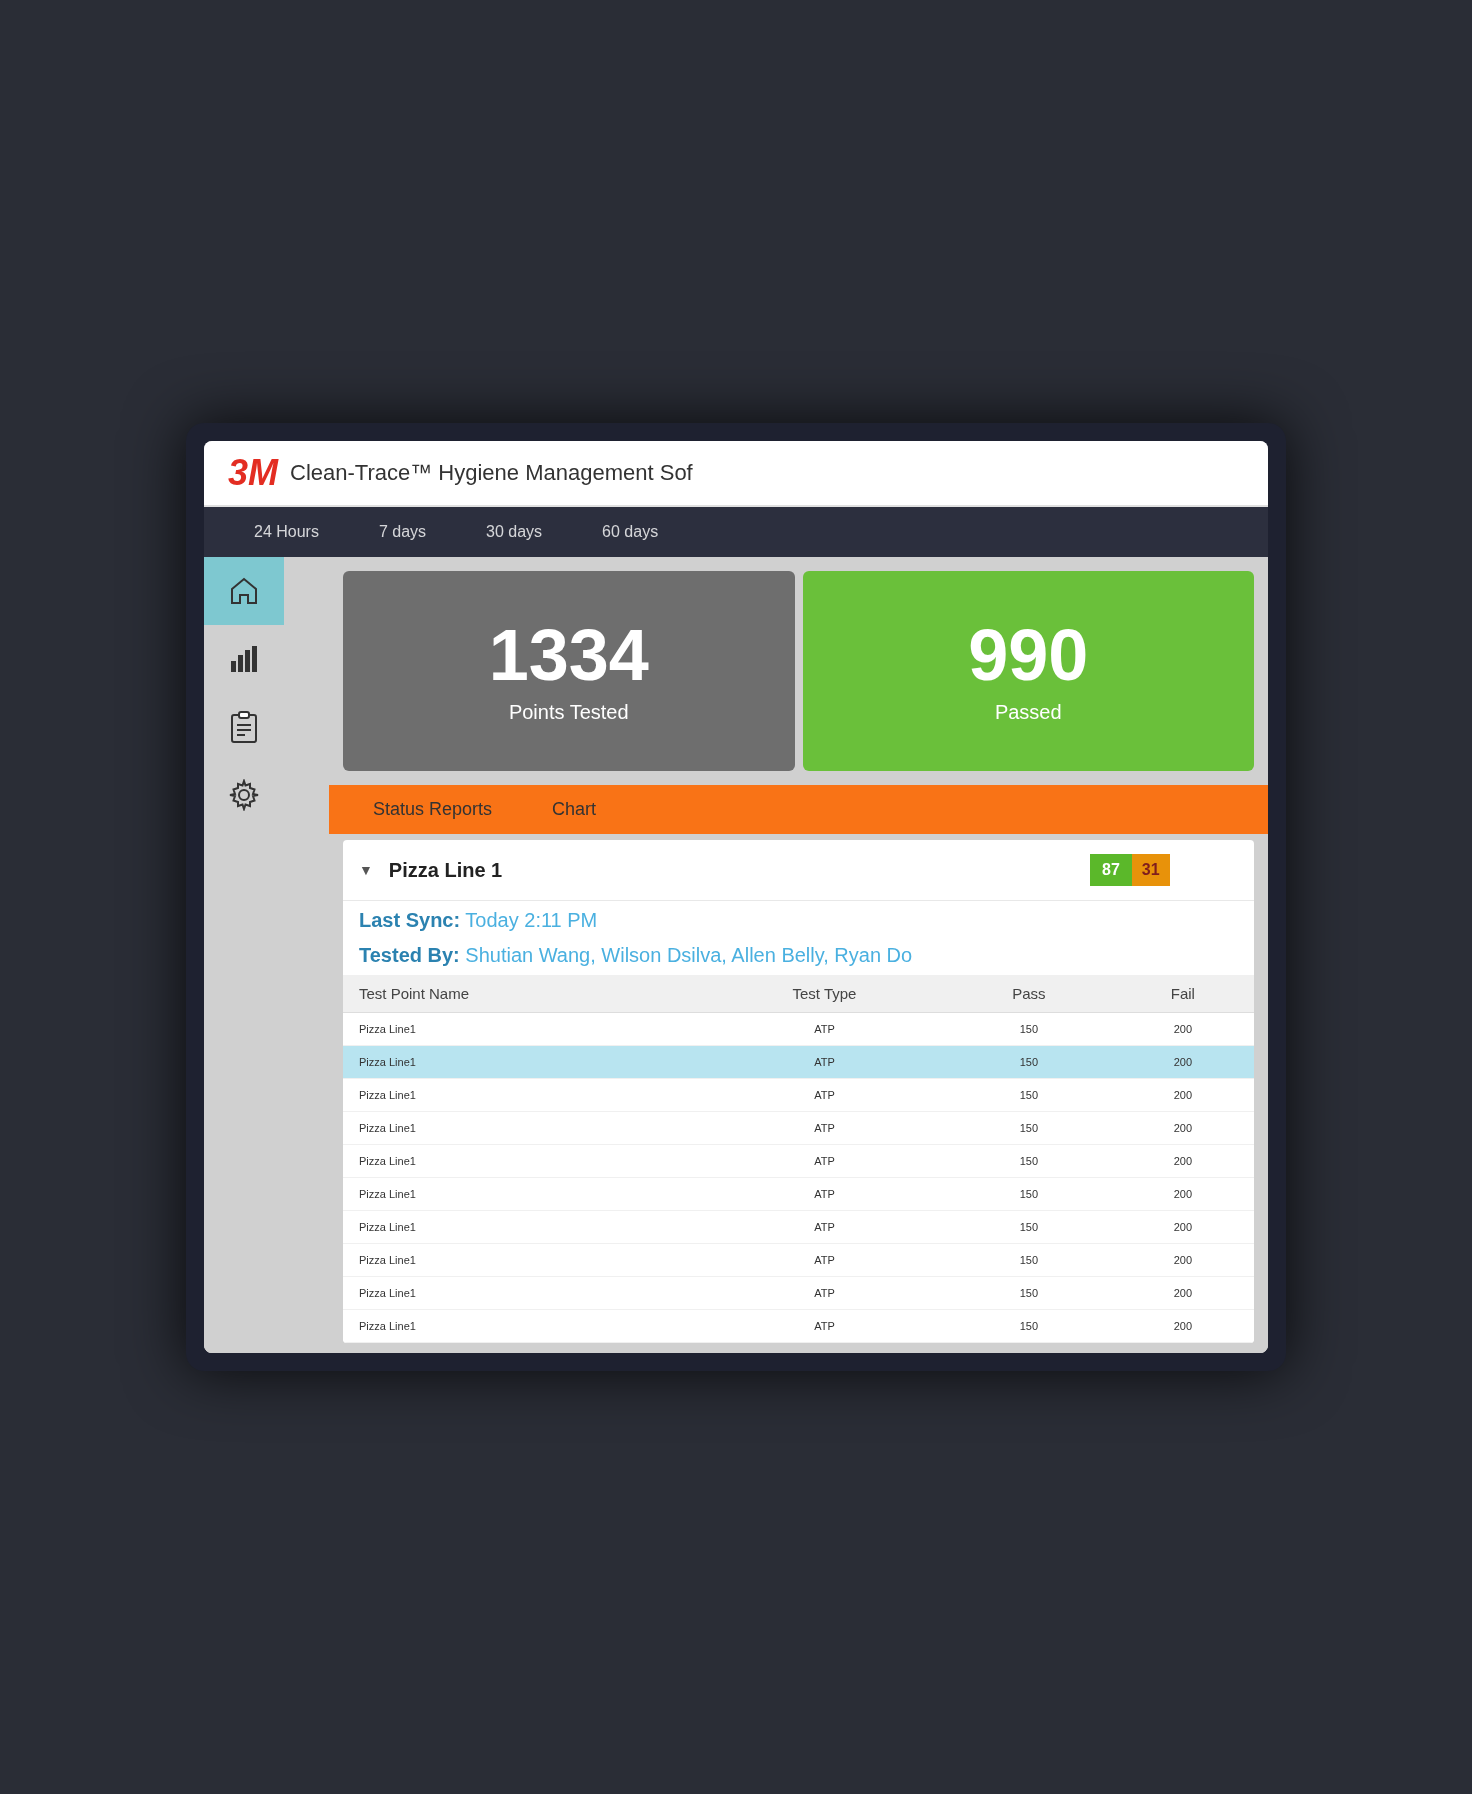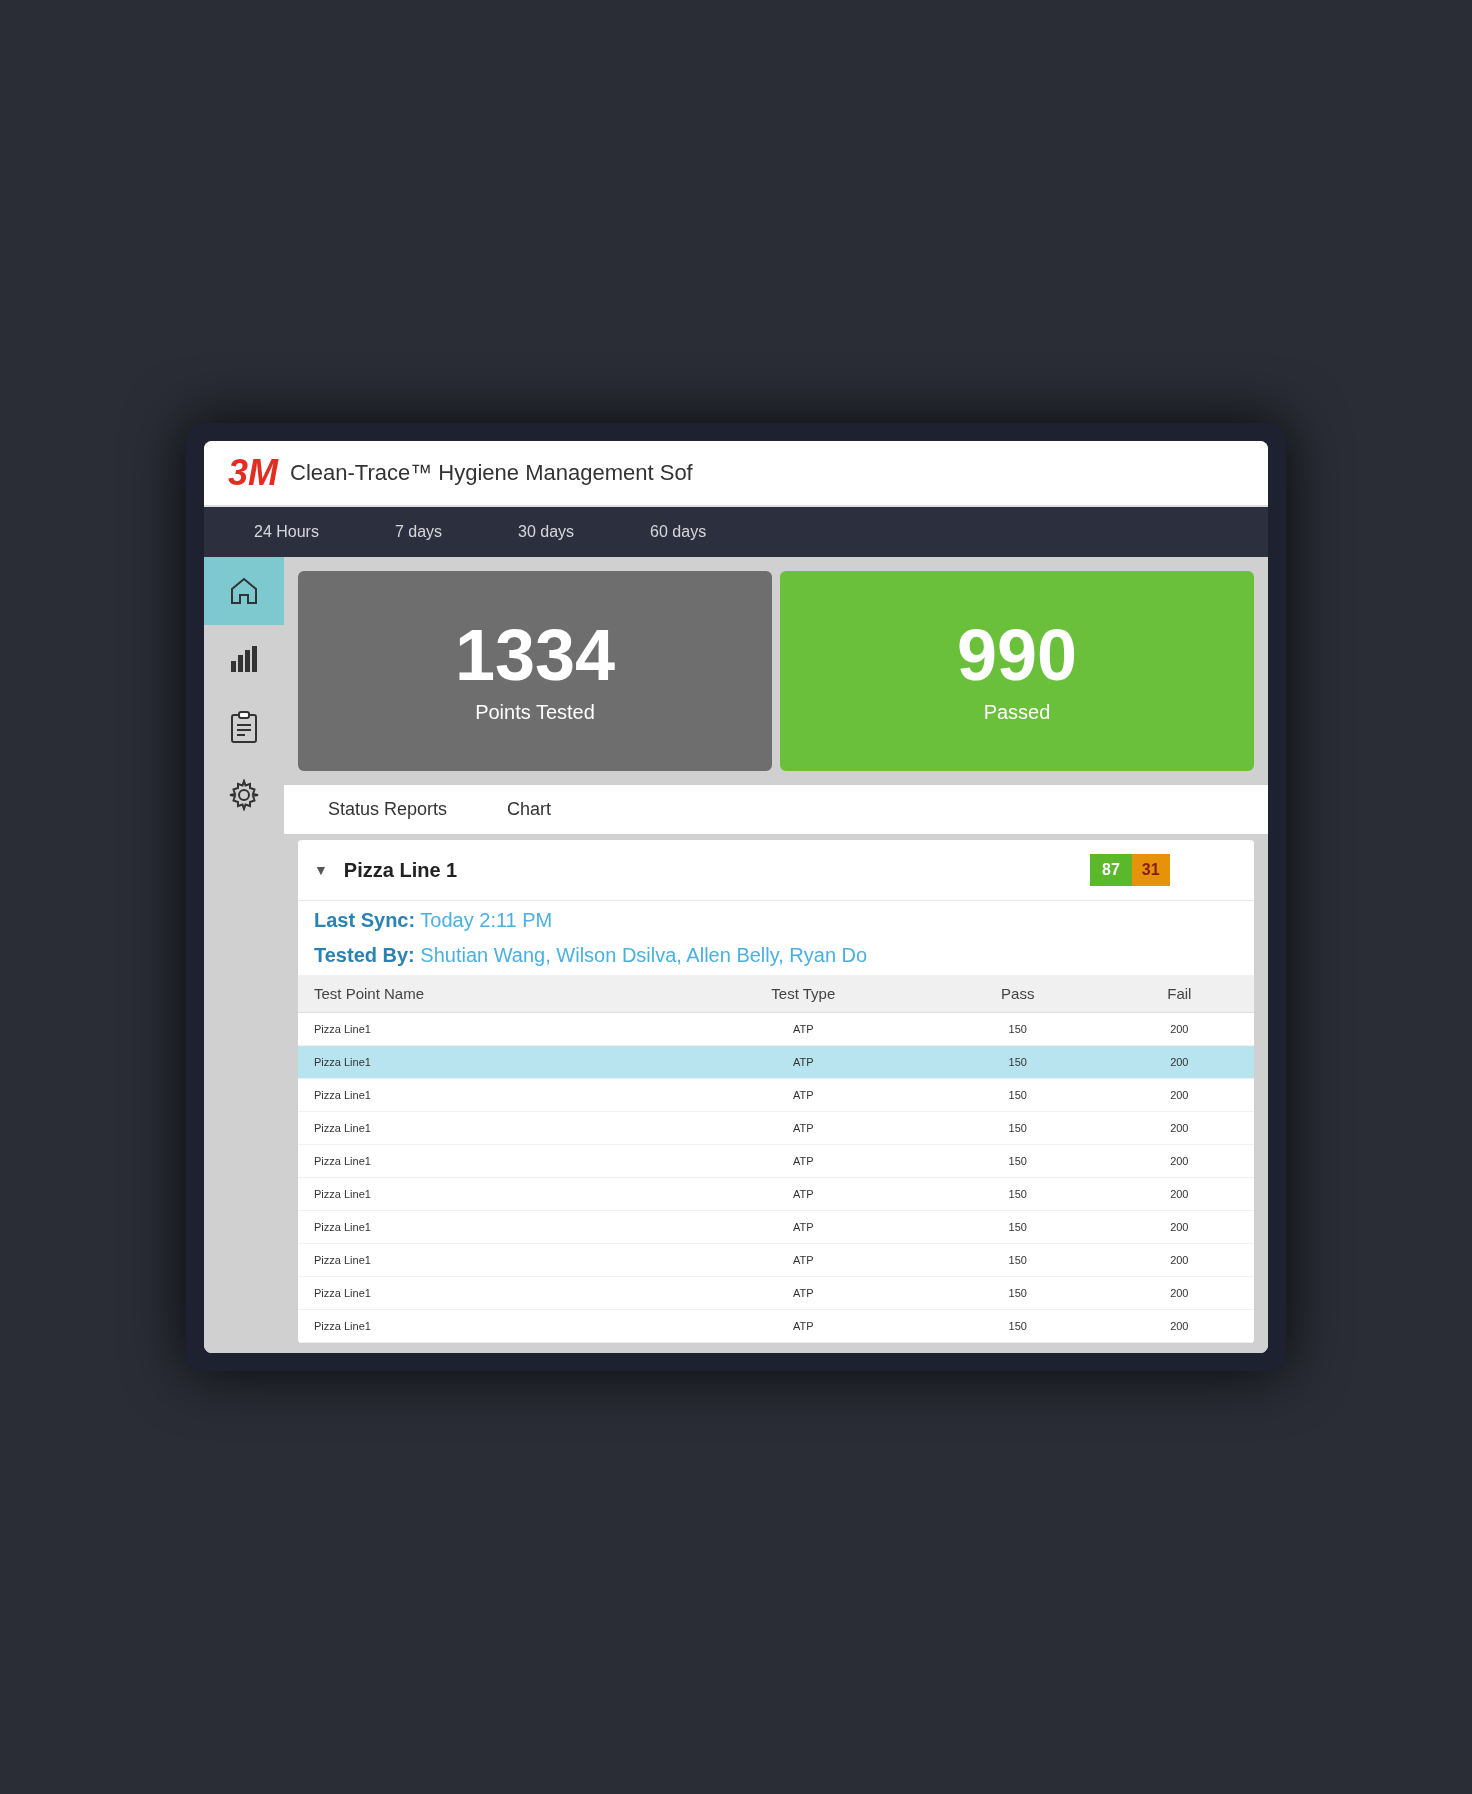--- a/index.html
+++ b/index.html
@@ -49,37 +49,38 @@
     .app-title {
       font-size: 22px;
       color: #333;
       font-weight: 400;
     }
 
     
     .time-filter-bar {
       background: #2c2f3e;
       display: flex;
-      gap: 16px;
+      gap: 0;
       padding: 0 20px;
     }
 
     .time-filter-bar .tab {
       color: #ffffff;
       padding: 16px 30px;
       font-size: 16px;
       cursor: pointer;
       opacity: 0.8;
     }
 
     
     .main-layout {
       display: flex;
       background: #d0d0d0;
       min-height: 600px;
+      gap: 45px;
     }
 
     
     .sidebar {
       width: 80px;
       background: #d0d0d0;
       display: flex;
       flex-direction: column;
       align-items: center;
       padding-top: 0;
@@ -146,21 +147,21 @@
       color: #ffffff;
       margin-top: 10px;
       font-weight: 400;
     }
 
     
     .view-tabs {
       display: flex;
       padding: 0 14px;
       margin-top: 10px;
-      background: #ffffff;
+      background: #f97316;
     }
 
     .view-tab {
       padding: 14px 30px;
       font-size: 18px;
       color: #333;
       cursor: pointer;
       font-weight: 500;
     }
 

